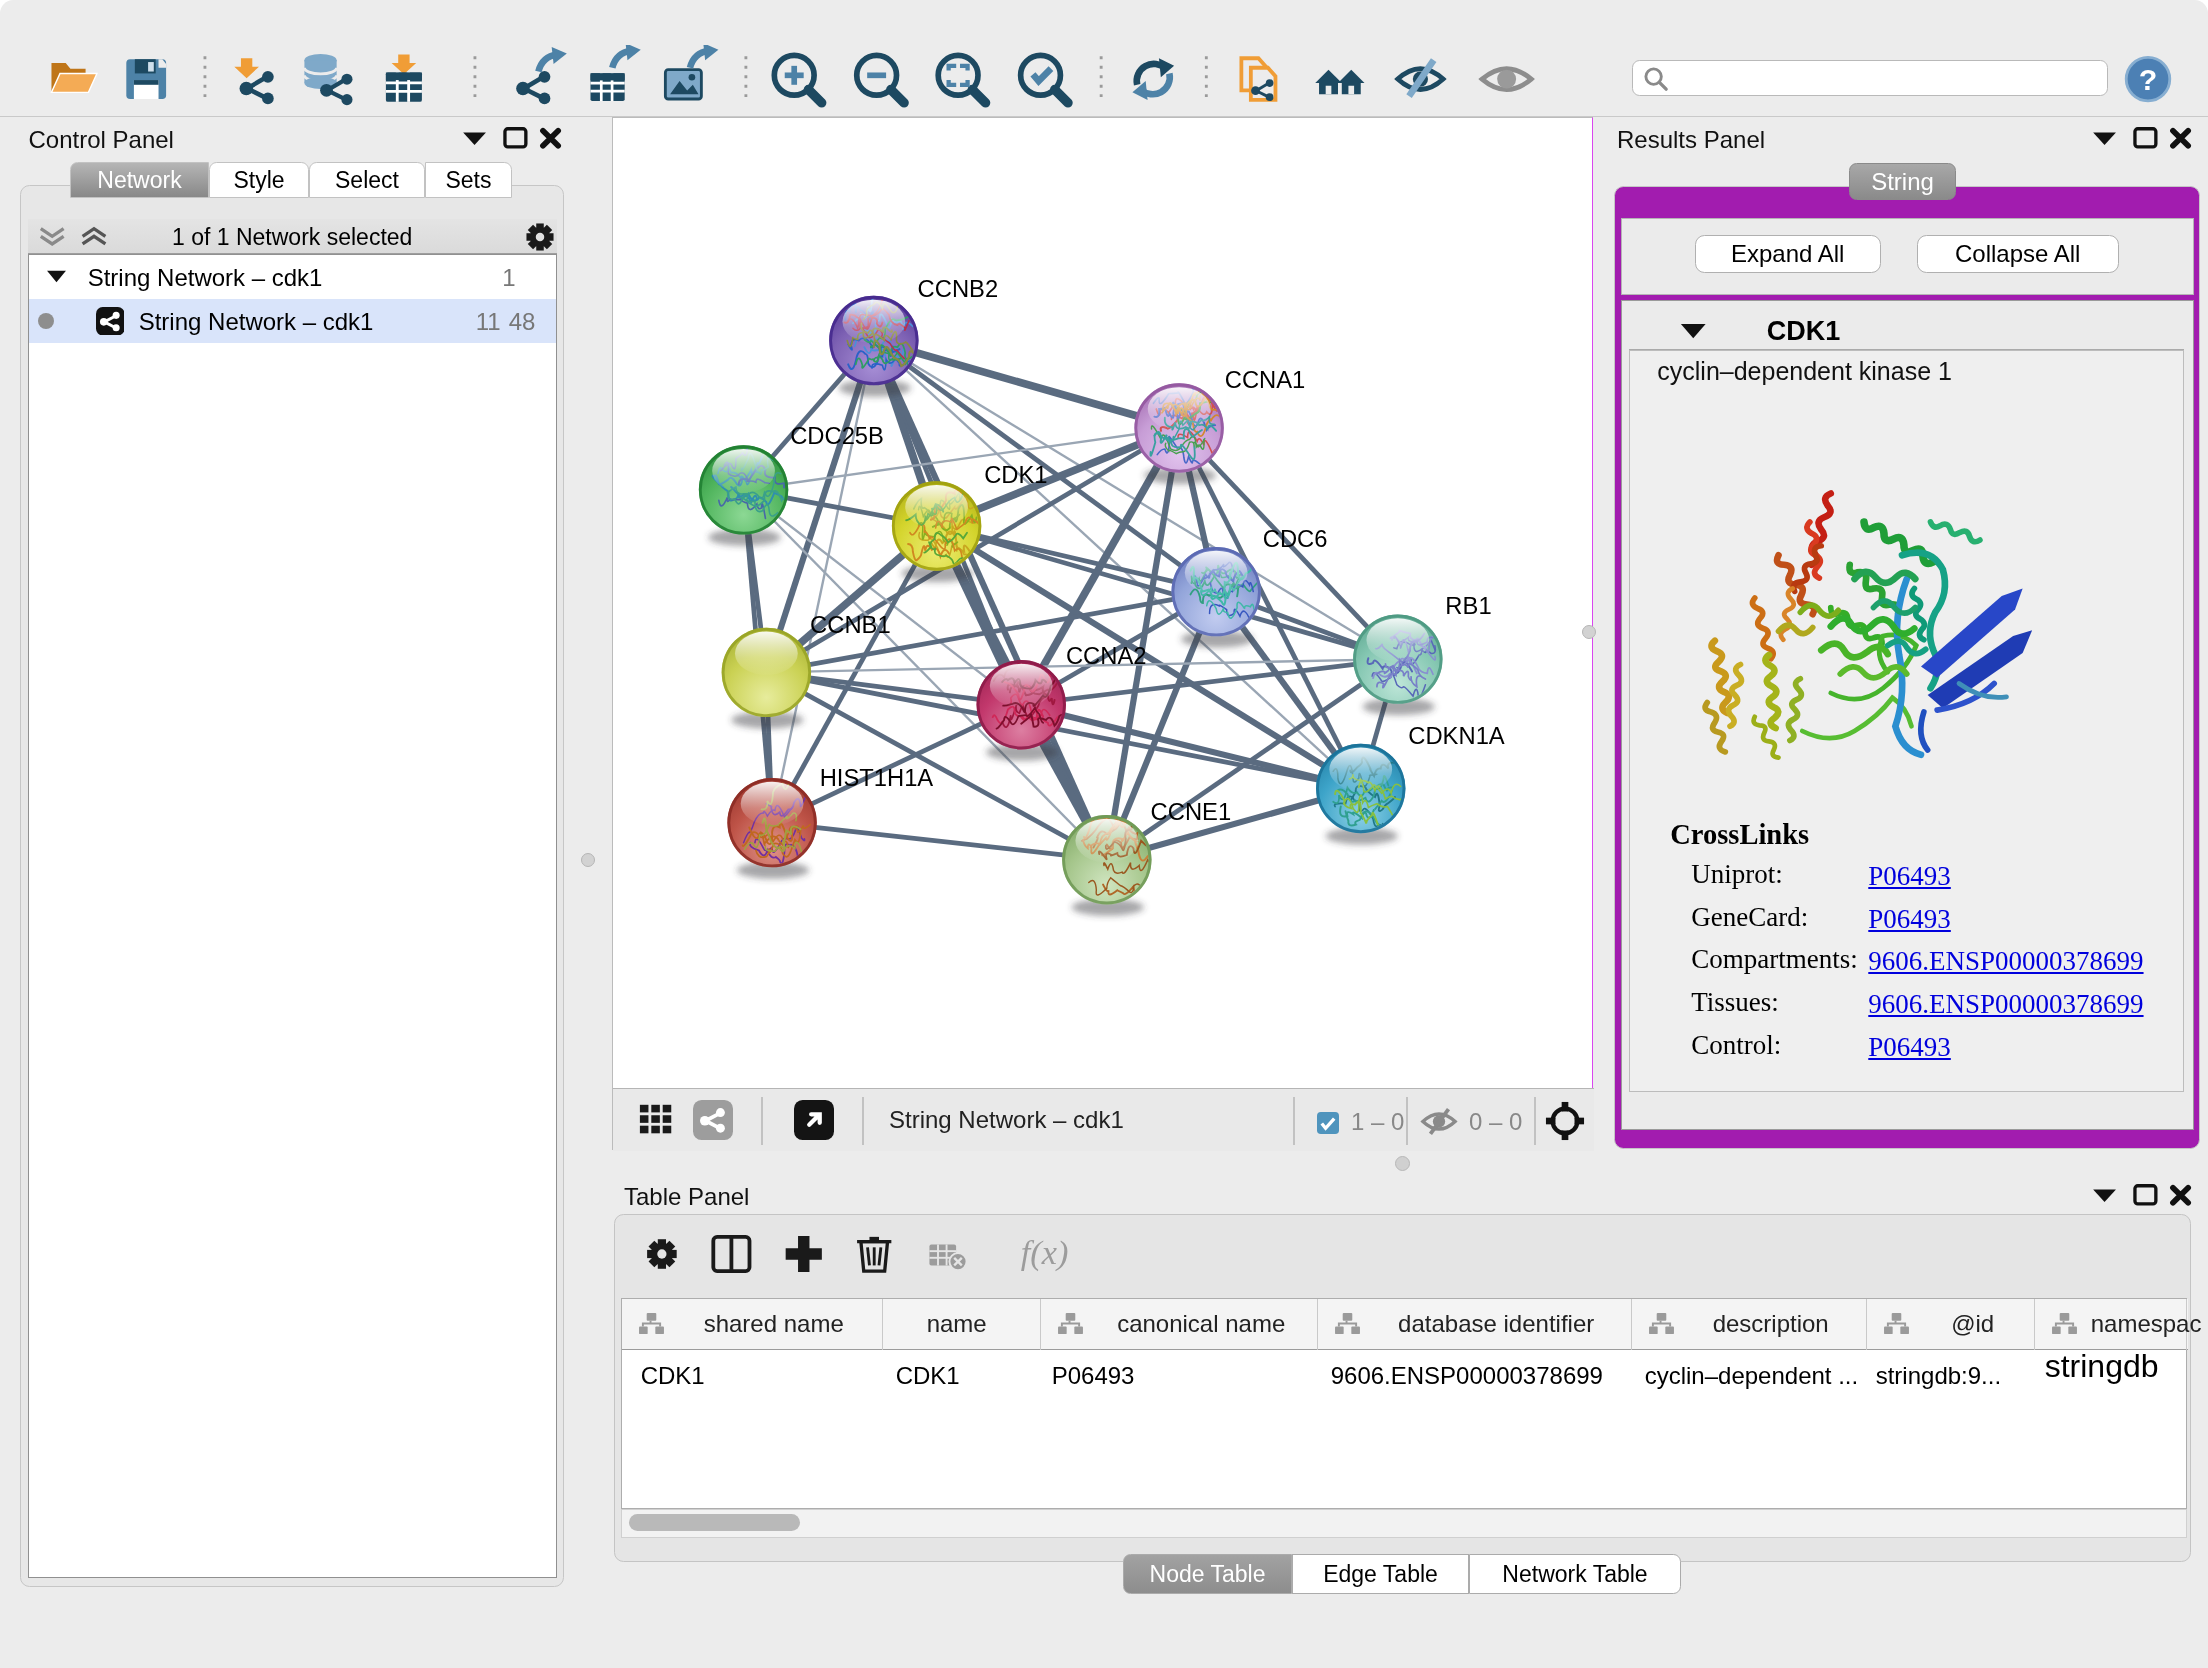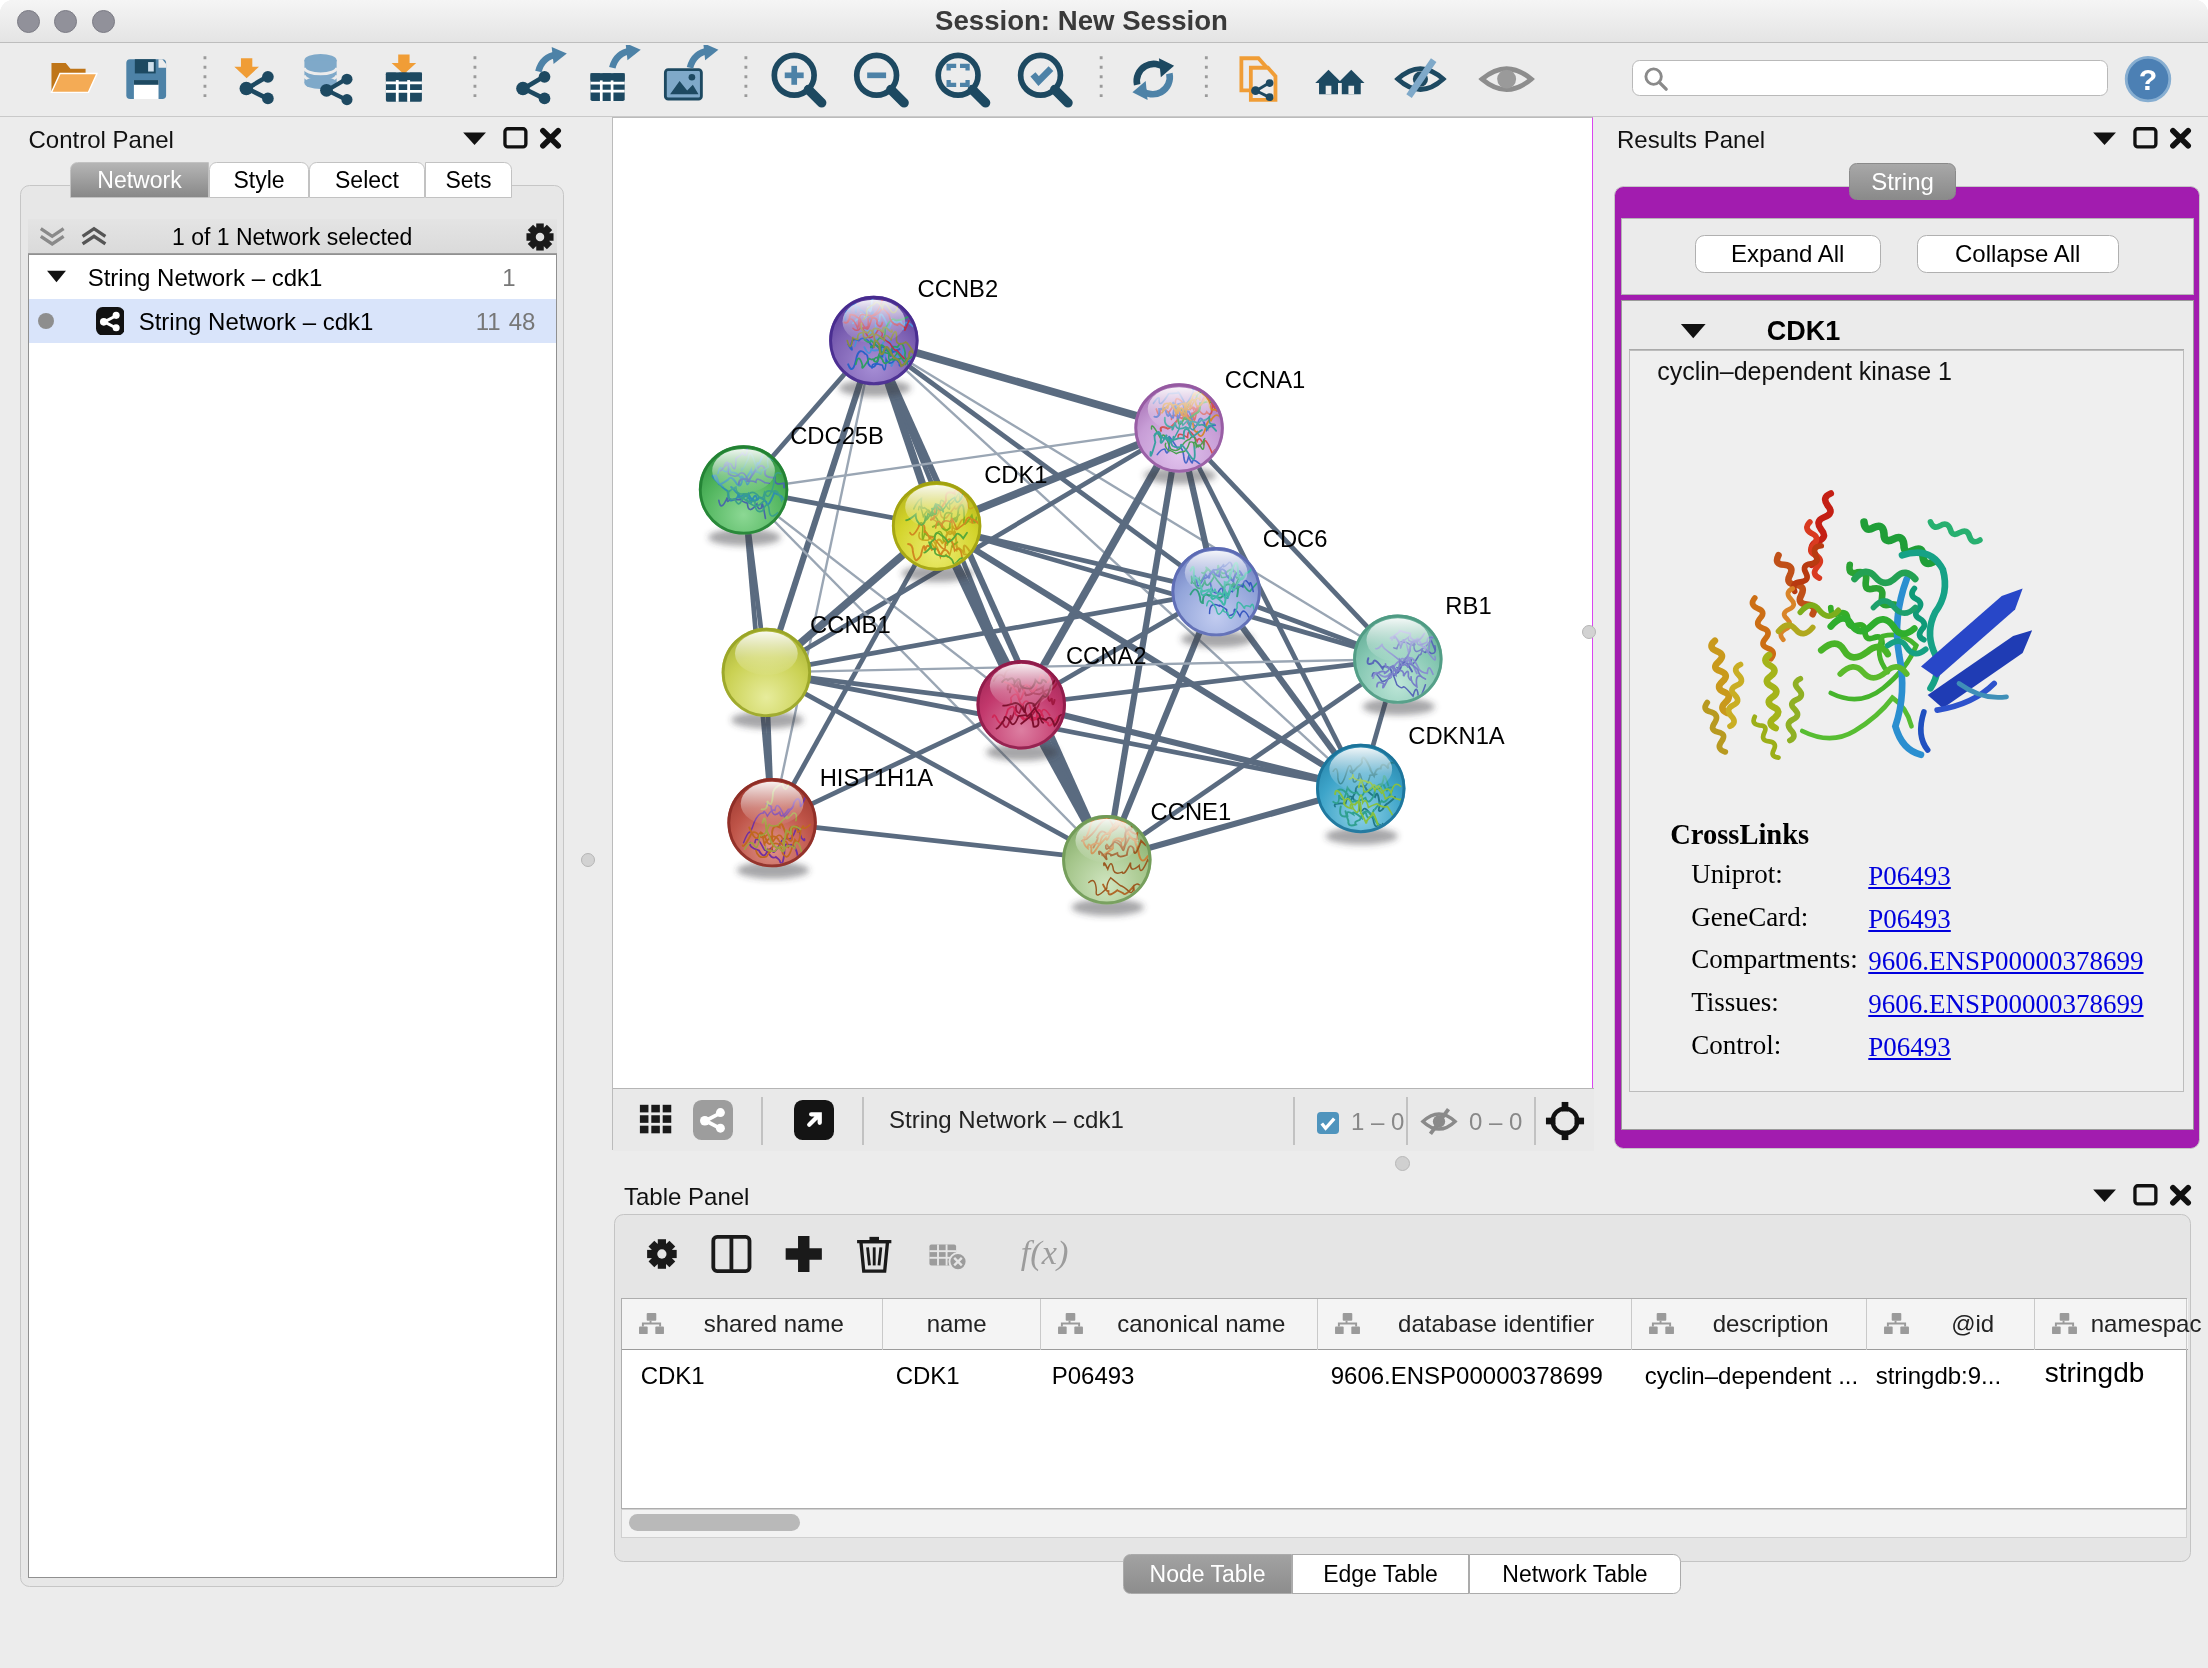--- a/index.html
+++ b/index.html
@@ -40,26 +40,20 @@
 .btab { position:absolute; top:0; height:40px; background:#fff; border:1px solid #ababab; font-size:23px; text-align:center; line-height:38px; color:#000; }
 .btab.sel { background:linear-gradient(#a2a2a2,#8d8d8d); color:#fff; }
 
 #statusbar { position:absolute; left:0; top:1604px; width:2208px; height:65px; background:#ececec; border-top:1.9px solid #c3c3c3; }
 .sbtn { position:absolute; background:linear-gradient(#fdfdfd,#efefef); border:1.9px solid #a8a8a8; border-radius:3.8px; }
 .seriflink { font-family:"Liberation Serif", serif; color:#0000dd; text-decoration:underline; }
 </style>
 </head>
 <body>
 <div id="win">
-  <div id="titlebar">
-    <div class="tl" style="left:17px;"></div>
-    <div class="tl" style="left:54px;"></div>
-    <div class="tl" style="left:92px;"></div>
-    <div id="title">Session: New Session</div>
-  </div>
   <div id="toolbar">
     <svg id="tbsvg" width="2208" height="72" viewBox="0 0 2322 76">
 <defs>
 <g id="shareg">
             <line x1="-12" y1="2" x2="10" y2="-11" stroke="#1d4961" stroke-width="5"></line>
             <line x1="-12" y1="2" x2="10" y2="13" stroke="#1d4961" stroke-width="5"></line>
             <circle cx="-13" cy="2" r="7.5" fill="#1d4961"></circle>
             <circle cx="11" cy="-11" r="6.5" fill="#1d4961"></circle>
             <circle cx="11" cy="13" r="6.5" fill="#1d4961"></circle>
           </g>
@@ -852,21 +846,21 @@
             </g>
           </svg>
           <div style="position:absolute; left:1469px; top:11.4px; width:86px; text-align:center; font-size:24px; color:#222;">namespac</div>
         </div>
       <div style="position:absolute; left:19px; top:63px; font-size:24px;">CDK1</div>
 <div style="position:absolute; left:274px; top:63px; font-size:24px;">CDK1</div>
 <div style="position:absolute; left:430px; top:63px; font-size:24px;">P06493</div>
 <div style="position:absolute; left:709px; top:63px; font-size:24px;">9606.ENSP00000378699</div>
 <div style="position:absolute; left:1023px; top:63px; font-size:24px;">cyclin–dependent ...</div>
 <div style="position:absolute; left:1254px; top:63px; font-size:24px;">stringdb:9...</div>
-<div style="position:absolute; left:1423px; top:58px; font-size:28px;">stringdb</div>
+<div style="position:absolute; left:1423px; top:49px; font-size:32px;">stringdb</div>
     </div>
     <svg style="position:absolute; left:25px; top:17px;" width="457" height="44" viewBox="0 0 480 46">
       <g transform="translate(23,23)">
           <rect x="-4.32" y="-15.525" width="8.64" height="8.100000000000001" transform="rotate(0)" fill="#1a1a1a"></rect>
           <rect x="-4.32" y="-15.525" width="8.64" height="8.100000000000001" transform="rotate(45)" fill="#1a1a1a"></rect>
           <rect x="-4.32" y="-15.525" width="8.64" height="8.100000000000001" transform="rotate(90)" fill="#1a1a1a"></rect>
           <rect x="-4.32" y="-15.525" width="8.64" height="8.100000000000001" transform="rotate(135)" fill="#1a1a1a"></rect>
           <rect x="-4.32" y="-15.525" width="8.64" height="8.100000000000001" transform="rotate(180)" fill="#1a1a1a"></rect>
           <rect x="-4.32" y="-15.525" width="8.64" height="8.100000000000001" transform="rotate(225)" fill="#1a1a1a"></rect>
           <rect x="-4.32" y="-15.525" width="8.64" height="8.100000000000001" transform="rotate(270)" fill="#1a1a1a"></rect>

